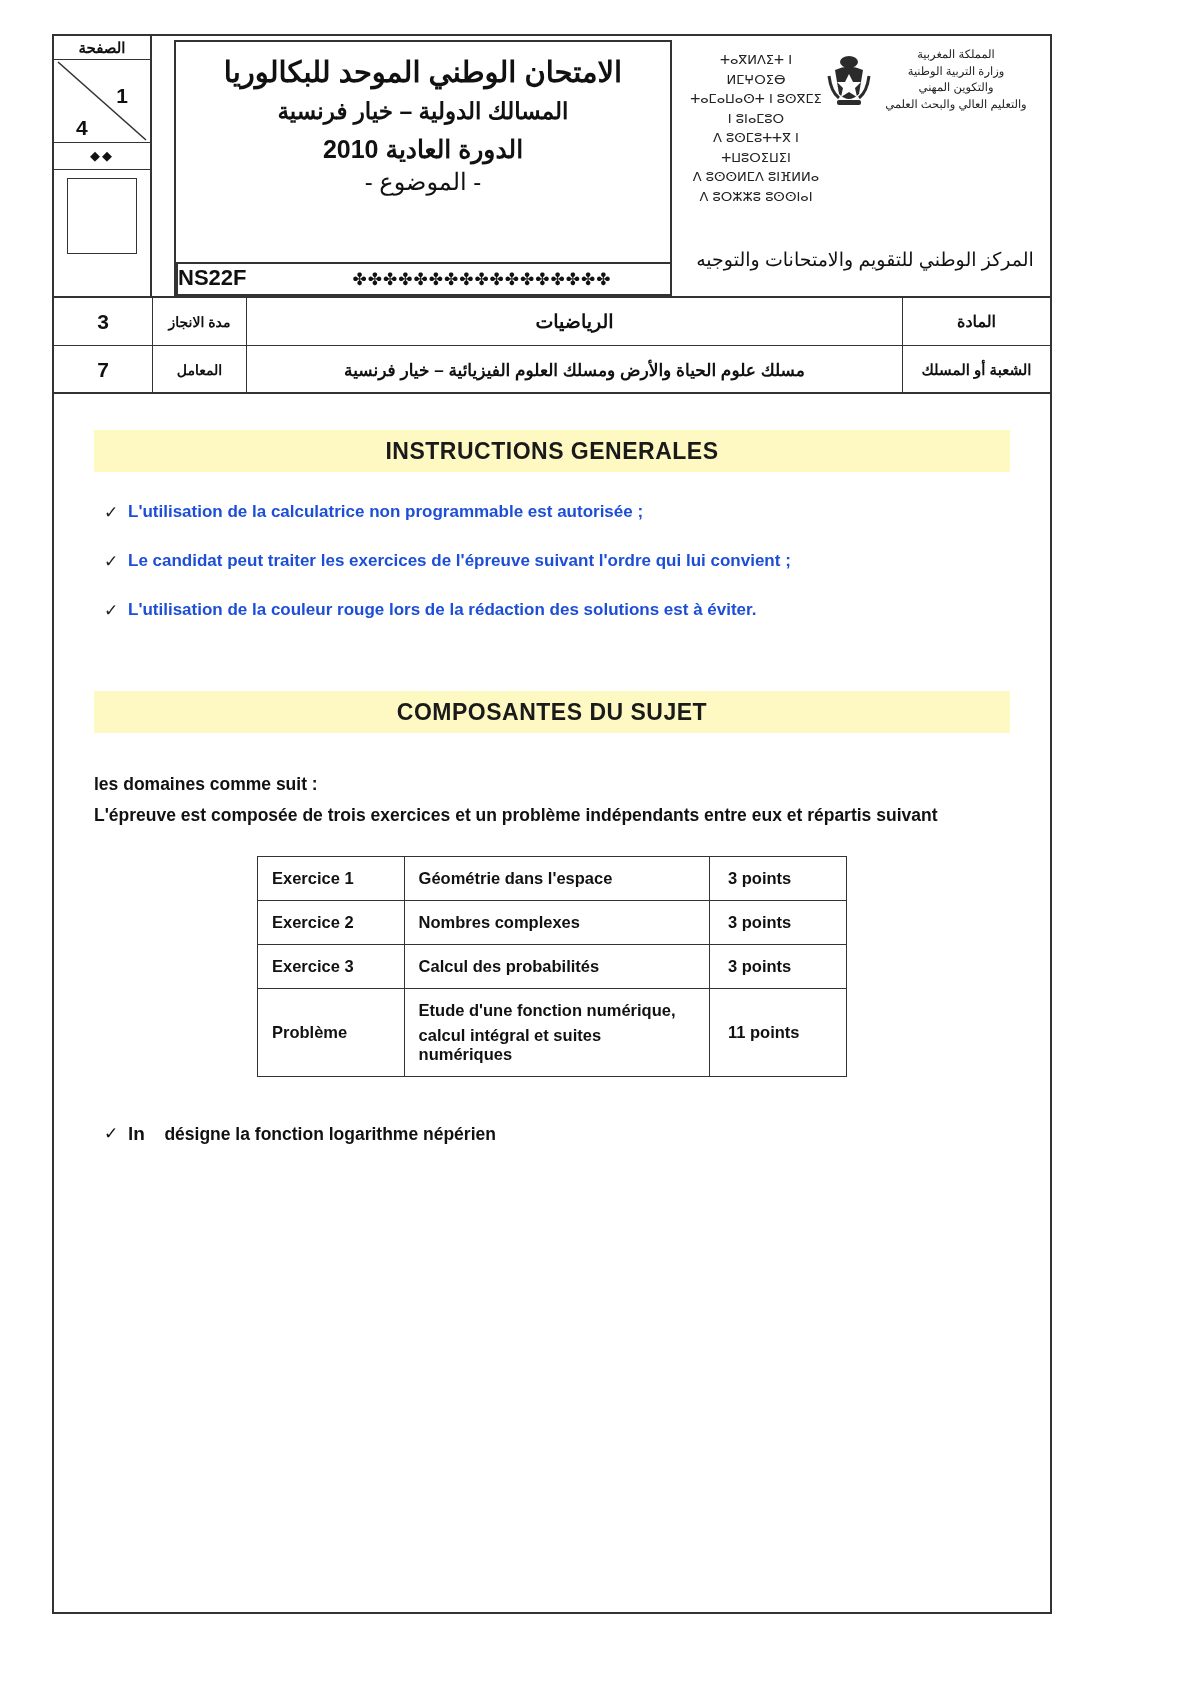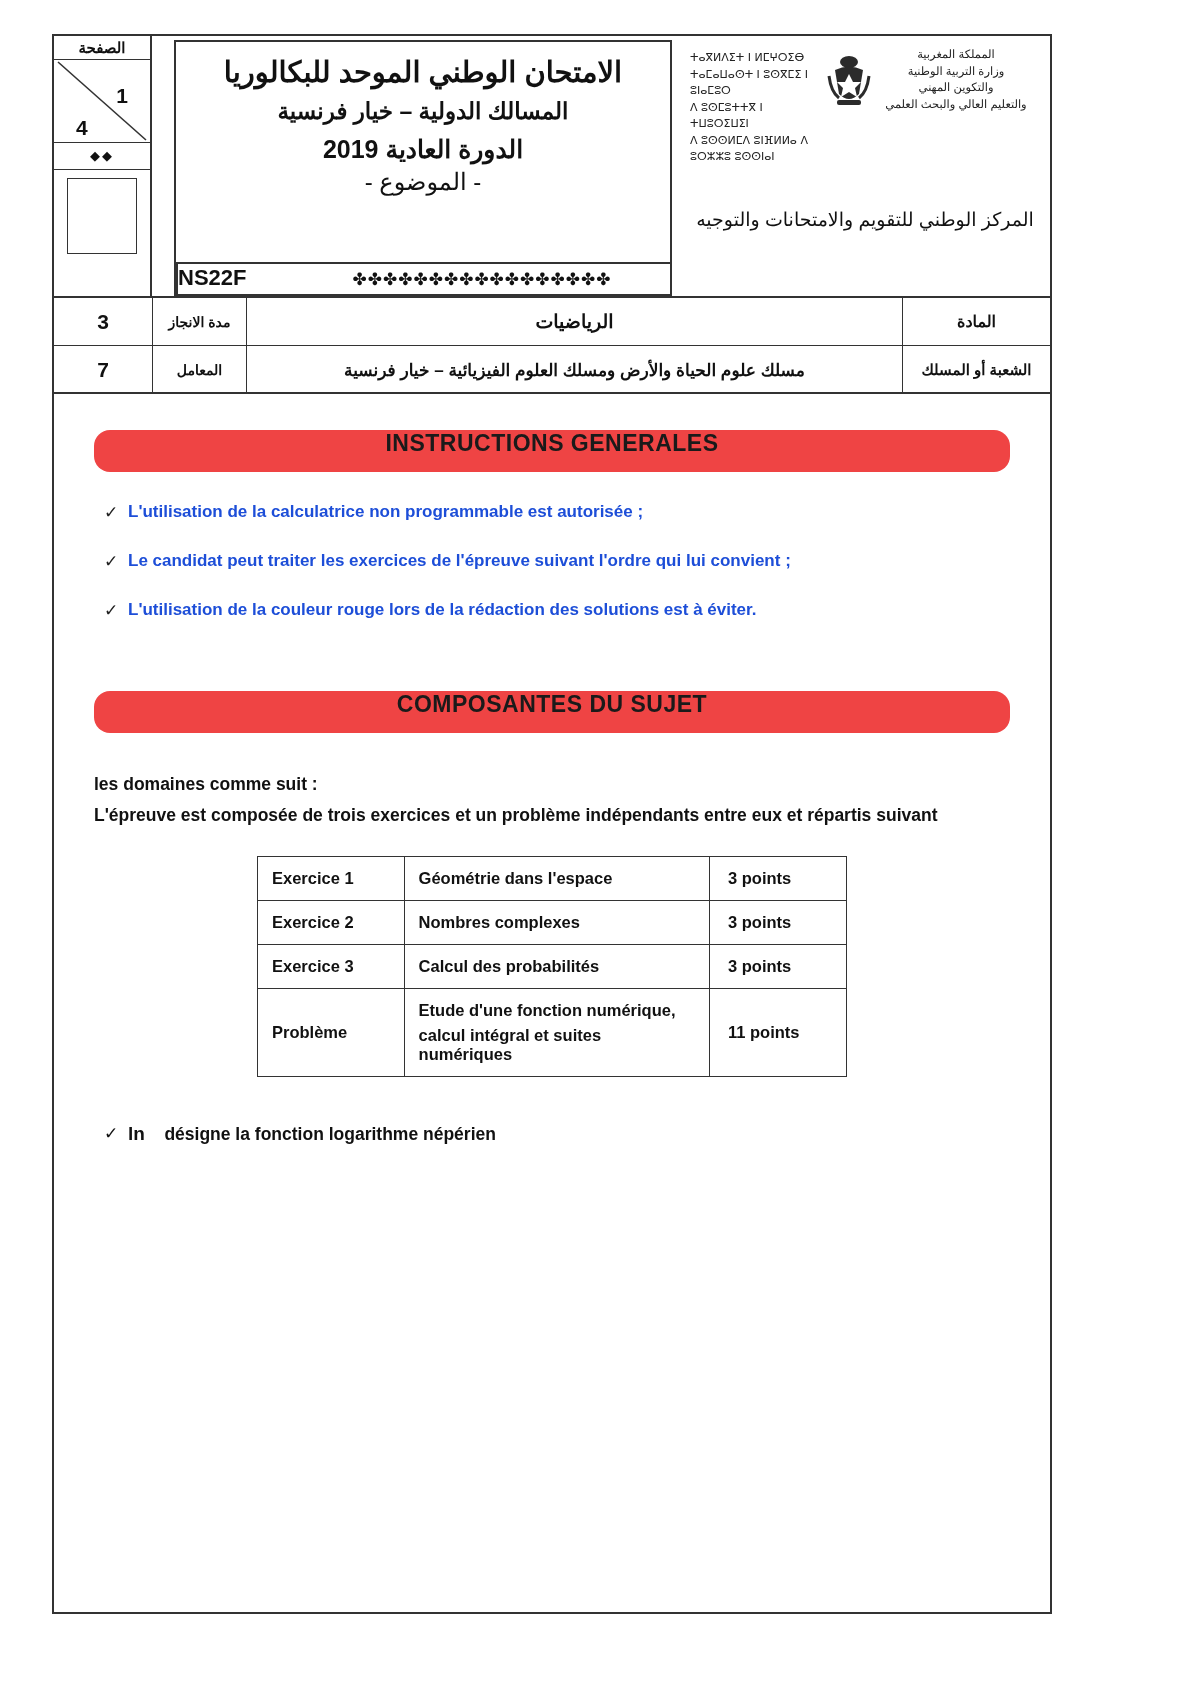--- a/index.html
+++ b/index.html
@@ -172,23 +172,23 @@
     text-align: center;
     color: #222;
   }
   .ministry .emblem {
     width: 54px;
     text-align: center;
     padding-top: 6px;
   }
   .ministry .tif {
     width: 132px;
-    font-size: 11px;
+    font-size: 13px;
     line-height: 1.5;
-    text-align: left;
+    text-align: center;
     color: #222;
     font-family: "DejaVu Sans", sans-serif;
     padding-top: 4px;
   }
   .ministry .center-name {
     margin-top: 42px;
     font-size: 19px;
     text-align: center;
     direction: rtl;
   }
@@ -219,26 +219,25 @@
   .c-duree-lbl { width: 94px; font-size: 14px; border-left: 1.5px solid #333; }
   .c-duree-val { width: 98px; font-size: 21px; }
 
   
   .body {
     position: relative;
     padding: 0;
   }
   .banner {
     margin: 36px 40px 0 40px;
-    background: #ef4444;
+    background: #fef9c3;
     height: 42px;
     display: flex;
-    align-items: flex-start;
+    align-items: center;
     justify-content: center;
-    border-radius: 16px;
   }
   .banner span {
     font-size: 23px;
     font-weight: bold;
     letter-spacing: 0.5px;
     color: #1a1a1a;
   }
   .bullets {
     margin: 30px 40px 0 40px;
   }
@@ -317,21 +316,21 @@
         <div class="num">1</div>
         <div class="den">4</div>
       </div>
       <div class="diamonds">◆◆</div>
       <div class="emptybox"></div>
     </div>
 
     <div class="titlebox">
       <div class="t1">الامتحان الوطني الموحد للبكالوريا</div>
       <div class="t2">المسالك الدولية – خيار فرنسية</div>
-      <div class="t3">الدورة العادية 2019</div>
+      <div class="t3">الدورة العادية 2010</div>
       <div class="t4">- الموضوع -</div>
     </div>
 
     <div class="codebox">
       <div class="code">NS22F</div>
       <div class="stars">✤✤✤✤✤✤✤✤✤✤✤✤✤✤✤✤✤</div>
     </div>
 
     <div class="ministry">
       <div class="row">

